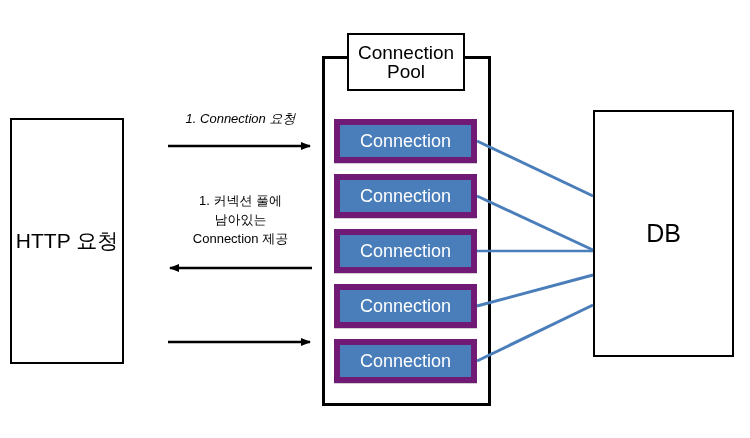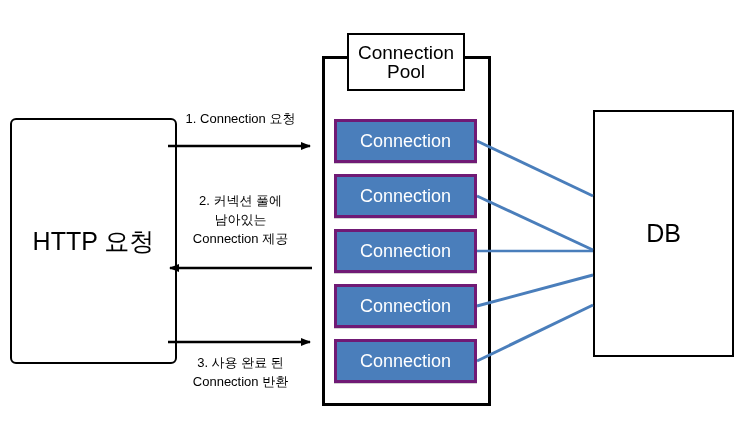--- a/index.html
+++ b/index.html
@@ -25,24 +25,23 @@
     display: flex;
     align-items: center;
     justify-content: center;
     text-align: center;
     color: #000000;
   }
 
   #http-box {
     left: 10px;
     top: 118px;
-    width: 167px;
+    width: 114px;
     height: 246px;
-    font-size: 25px;
-    border-radius: 6px;
+    font-size: 21px;
   }
 
   #db-box {
     left: 593px;
     top: 110px;
     width: 141px;
     height: 247px;
     font-size: 25px;
   }
 
@@ -78,21 +77,21 @@
   }
 
   
   .conn-block {
     position: absolute;
     left: 334px;
     width: 143px;
     height: 44px;
     box-sizing: border-box;
     background: #4A7EBB;
-    border: 3px solid #701a75;
+    border: 6px solid #701a75;
     box-shadow: 0 1px 0 rgba(0,0,0,0.18);
     display: flex;
     align-items: center;
     justify-content: center;
     color: #ffffff;
     font-size: 18px;
     z-index: 4;
   }
 
   
@@ -108,21 +107,21 @@
 
   .flow-label {
     position: absolute;
     text-align: center;
     color: #000000;
     font-size: 13px;
     line-height: 1.45;
     white-space: pre-line;
     font-weight: 500;
   }
-  #label-1 { left: 163px; top: 110px; width: 155px; }
+  #label-1 { left: 163px; top: 110px; width: 155px; font-style: italic; }
   #label-2 { left: 163px; top: 192px; width: 155px; }
   #label-3 { left: 163px; top: 354px; width: 155px; }
 </style>
 </head>
 <body>
 
 <div id="canvas">
 
   <div class="box" id="http-box">
     <span>HTTP 요청</span>
@@ -172,19 +171,17 @@
     <line x1="168" y1="342" x2="310" y2="342" stroke="#000000" stroke-width="2.6" marker-end="url(#arrow-right)"></line>
 
     <line x1="477" y1="141" x2="593" y2="196" stroke="#4A7EBB" stroke-width="3"></line>
     <line x1="477" y1="196" x2="593" y2="250" stroke="#4A7EBB" stroke-width="3"></line>
     <line x1="477" y1="251" x2="593" y2="251" stroke="#4A7EBB" stroke-width="2.4"></line>
     <line x1="477" y1="306" x2="593" y2="275" stroke="#4A7EBB" stroke-width="3"></line>
     <line x1="477" y1="361" x2="593" y2="305" stroke="#4A7EBB" stroke-width="3"></line>
   </svg>
 
   <div class="flow-label" id="label-1">1. Connection 요청</div>
-  <div class="flow-label" id="label-2">2. 커넥션 풀에
+  <div class="flow-label" id="label-2">1. 커넥션 풀에
 남아있는
 Connection 제공</div>
-  <div class="flow-label" id="label-3">3. 사용 완료 된
-Connection 반환</div>
 
 </div>
 
 </body></html>

